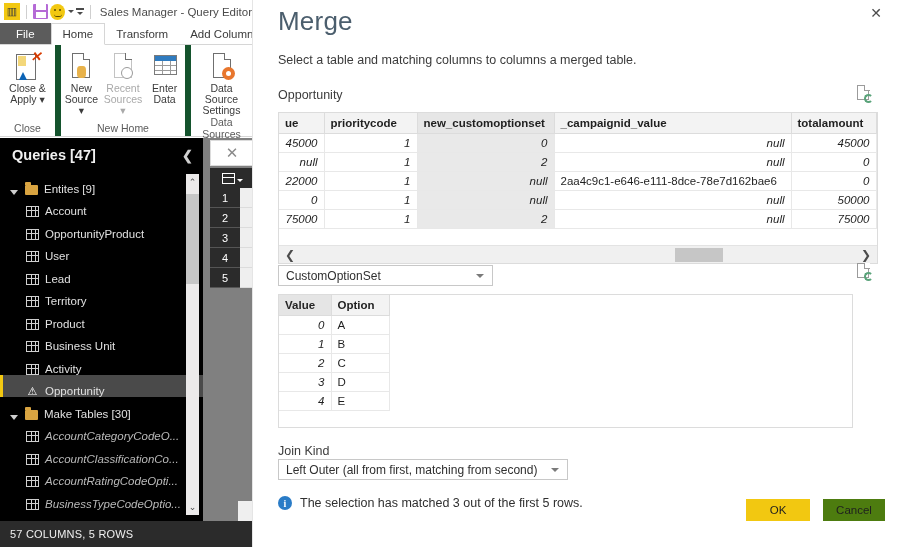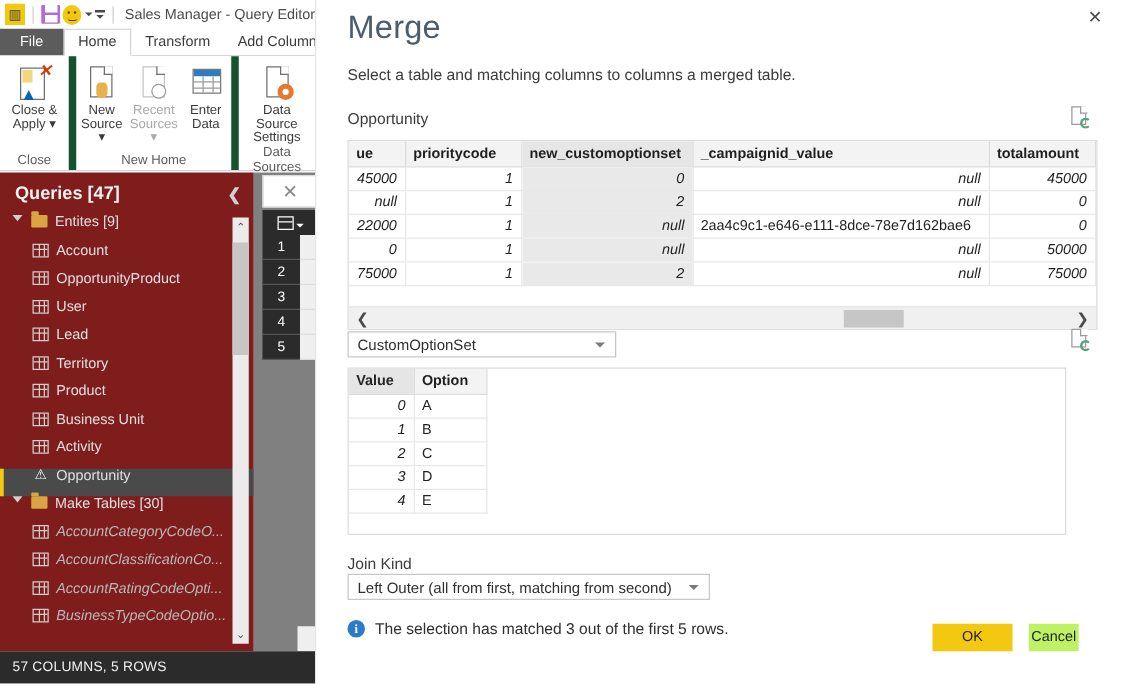--- a/index.html
+++ b/index.html
@@ -88,30 +88,30 @@
   .ico-clock{position:absolute;left:13px;bottom:2px;width:12px;height:12px;border:1.5px solid #9b9b9b;border-radius:50%;background:#fff;}
   .ico-grid{position:absolute;left:4px;top:4px;width:23px;height:20px;border:1px solid #7a7a7a;background:#fff;}
   .ico-grid:before{content:"";position:absolute;left:0;top:0;right:0;height:5px;background:#2f7bbf;}
   .ico-grid i{position:absolute;background:#9b9b9b;}
   .ico-gear{position:absolute;right:2px;bottom:1px;width:13px;height:13px;border-radius:50%;background:#e8762d;}
   .ico-gear:after{content:"";position:absolute;left:4px;top:4px;width:5px;height:5px;border-radius:50%;background:#fff;}
 
   
   .qpane {
     position:absolute; left:0; top:138px; width:203px; bottom:26px;
-    background:#7f1d1d; color:#e6e6e6; overflow:hidden;
+    background:#000000; color:#e6e6e6; overflow:hidden;
   }
   .qpane-head {
     display:flex;align-items:center;justify-content:space-between;
     padding: 9px 10px 9px 12px; font-size:14.5px; font-weight:bold; color:#f0f0f0;
   }
   .qpane-collapse { font-size:13px; color:#d0d0d0; }
   .qtree { font-size:11.5px; }
   .qrow {
-    display:flex;align-items:flex-start; height:22.5px; padding-left:10px; gap:6px;
+    display:flex;align-items:flex-end; height:22.5px; padding-left:10px; gap:6px;
     color:#e0e0e0; white-space:nowrap; position:relative;
   }
   .qrow.indent { padding-left:26px; }
   .qrow.selected { background:#4a4a4a; }
   .qrow.selected:before{content:"";position:absolute;left:0;top:0;bottom:0;width:3px;background:#f2c811;}
   .qrow.italic span.lbl { font-style: italic; color:#b9b9b9; }
   .tri {
     width:0;height:0;border-left:4px solid transparent;border-right:4px solid transparent;
     border-top:5px solid #cfcfcf; margin-right:1px;
   }
@@ -233,21 +233,21 @@
   .info-ico {
     width:14px;height:14px;border-radius:50%;background:#2a7cc7;color:#fff;
     font-size:10px;font-weight:bold;display:flex;align-items:center;justify-content:center;
     font-family:"Liberation Serif", serif;
   }
   .btn {
     position:absolute; height:22px; font-size:11.5px; display:flex;align-items:center;justify-content:center;
     color:#1f1f1f;
   }
   .btn.ok { background:#f2c811; width:64px; }
-  .btn.cancel { background:#bef264; width:40px; }
+  .btn.cancel { background:#4d7c0f; width:62px; }
 </style>
 </head>
 <body>
 
 <div id="app">
 
   <div id="bg-app">
 
     <div class="titlebar">
       <div class="tb-appicon">▥</div>

